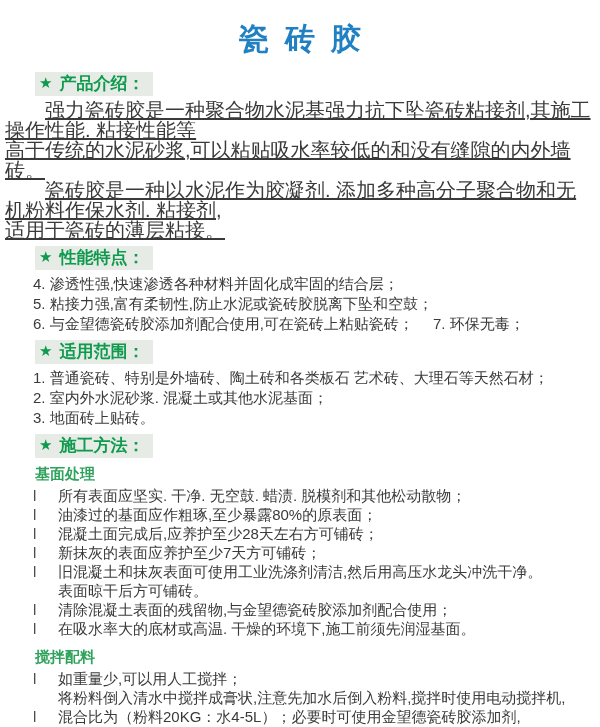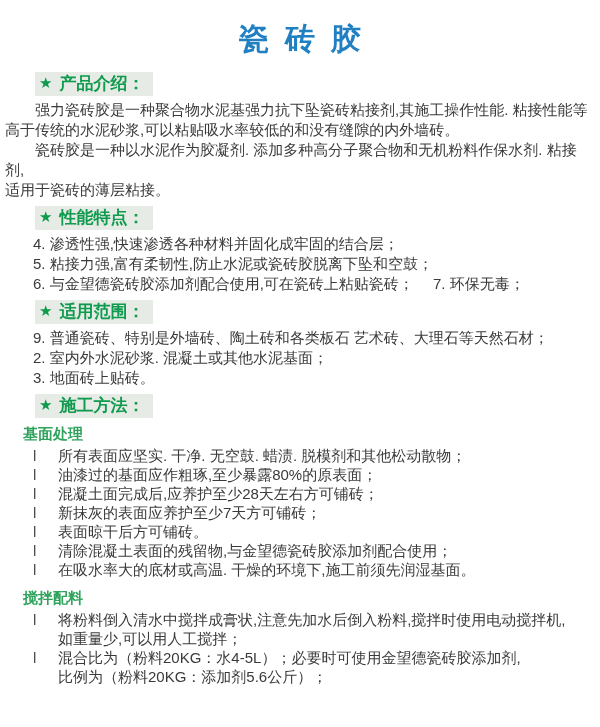--- a/index.html
+++ b/index.html
@@ -22,25 +22,25 @@
     color:var(--blue);font-size:30px;line-height:38px;font-weight:bold;
     letter-spacing:16px;text-indent:16px;
   }
   .sec-h{margin:6px 0 4px 30px;line-height:24px;}
   .badge{
     display:inline-block;background:var(--hbg);color:var(--green);
     font-size:17px;font-weight:bold;padding:1px 9px 2px 4px;line-height:21px;
   }
   .star{margin-right:7px;font-size:15px;position:relative;top:-1px;}
   .para{margin:0;}
-  .pline{font-size:15px;line-height:20px;}
+  .pline{font-size:20px;line-height:20px;text-decoration:underline;}
   .pline.indent{text-indent:2em;}
   .nline{margin:0 0 0 28px;font-size:15px;line-height:20px;white-space:pre-wrap;}
   .sub-t{
-    margin:7px 0 4px 18px;color:var(--green2);
+    margin:7px 0 4px 30px;color:var(--green2);
     font-size:15px;font-weight:bold;line-height:17px;
   }
   .sub-t.second{margin-top:10px;}
   .brow{display:flex;margin:0 0 0 28px;font-size:15px;line-height:19px;}
   .bglyph{flex:none;width:13px;color:#4a4a4a;}
   .blines{flex:1;margin-left:12px;}
   .bl{line-height:19px;}
 </style>
 </head>
 <body>
@@ -55,21 +55,21 @@
       </div>
       <div class="para">
         <div class="pline indent">瓷砖胶是一种以水泥作为胶凝剂. 添加多种高分子聚合物和无机粉料作保水剂. 粘接剂,</div>
         <div class="pline">适用于瓷砖的薄层粘接。</div>
       </div>
       <div class="sec-h"><span class="badge"><span class="star">★</span><span class="sec-label">性能特点：</span></span></div>
       <div class="nline">4. 渗透性强,快速渗透各种材料并固化成牢固的结合层；</div>
       <div class="nline">5. 粘接力强,富有柔韧性,防止水泥或瓷砖胶脱离下坠和空鼓；</div>
       <div class="nline">6. 与金望德瓷砖胶添加剂配合使用,可在瓷砖上粘贴瓷砖；　 7. 环保无毒；</div>
       <div class="sec-h"><span class="badge"><span class="star">★</span><span class="sec-label">适用范围：</span></span></div>
-      <div class="nline">9. 普通瓷砖、特别是外墙砖、陶土砖和各类板石 艺术砖、大理石等天然石材；</div>
+      <div class="nline">1. 普通瓷砖、特别是外墙砖、陶土砖和各类板石 艺术砖、大理石等天然石材；</div>
       <div class="nline">2. 室内外水泥砂浆. 混凝土或其他水泥基面；</div>
       <div class="nline">3. 地面砖上贴砖。</div>
       <div class="sec-h"><span class="badge"><span class="star">★</span><span class="sec-label">施工方法：</span></span></div>
       <div class="sub-t">基面处理</div>
       <div class="brow">
         <span class="bglyph">l</span>
         <span class="blines">
           <div class="bl">所有表面应坚实. 干净. 无空鼓. 蜡渍. 脱模剂和其他松动散物；</div>
         </span>
       </div>
@@ -87,41 +87,42 @@
       </div>
       <div class="brow">
         <span class="bglyph">l</span>
         <span class="blines">
           <div class="bl">新抹灰的表面应养护至少7天方可铺砖；</div>
         </span>
       </div>
       <div class="brow">
         <span class="bglyph">l</span>
         <span class="blines">
+          <div class="bl">旧混凝土和抹灰表面可使用工业洗涤剂清洁,然后用高压水龙头冲洗干净。</div>
           <div class="bl">表面晾干后方可铺砖。</div>
         </span>
       </div>
       <div class="brow">
         <span class="bglyph">l</span>
         <span class="blines">
           <div class="bl">清除混凝土表面的残留物,与金望德瓷砖胶添加剂配合使用；</div>
         </span>
       </div>
       <div class="brow">
         <span class="bglyph">l</span>
         <span class="blines">
           <div class="bl">在吸水率大的底材或高温. 干燥的环境下,施工前须先润湿基面。</div>
         </span>
       </div>
       <div class="sub-t second">搅拌配料</div>
       <div class="brow">
         <span class="bglyph">l</span>
         <span class="blines">
+          <div class="bl">如重量少,可以用人工搅拌；</div>
           <div class="bl">将粉料倒入清水中搅拌成膏状,注意先加水后倒入粉料,搅拌时使用电动搅拌机,</div>
-          <div class="bl">如重量少,可以用人工搅拌；</div>
         </span>
       </div>
       <div class="brow">
         <span class="bglyph">l</span>
         <span class="blines">
           <div class="bl">混合比为（粉料20KG：水4-5L）；必要时可使用金望德瓷砖胶添加剂,</div>
           <div class="bl">比例为（粉料20KG：添加剂5.6公斤）；</div>
         </span>
       </div>
     </div>

